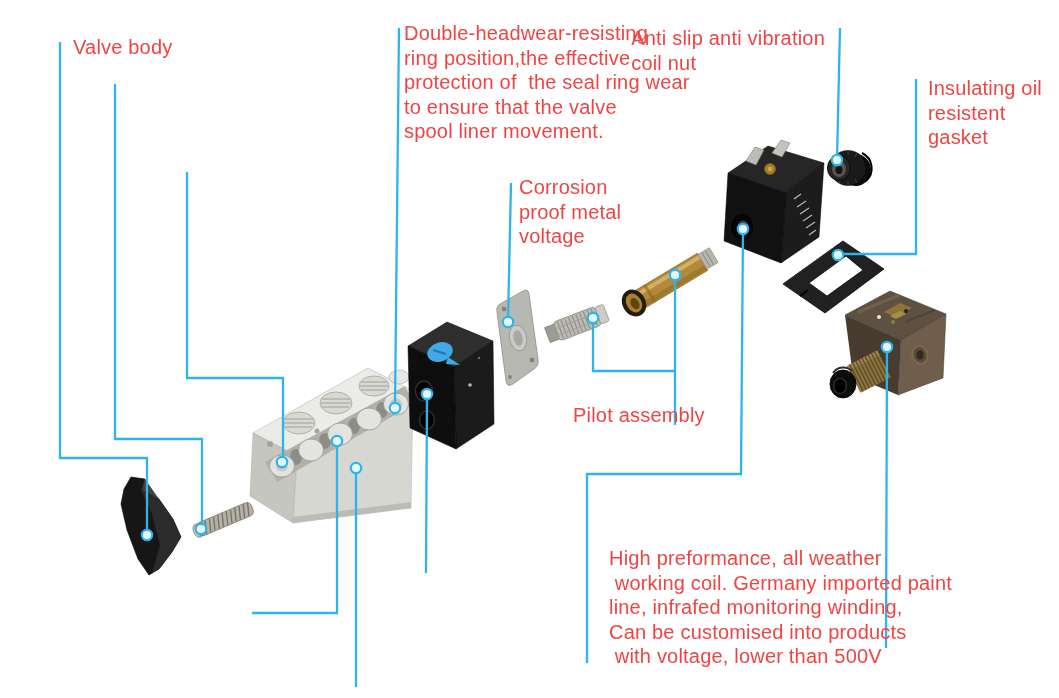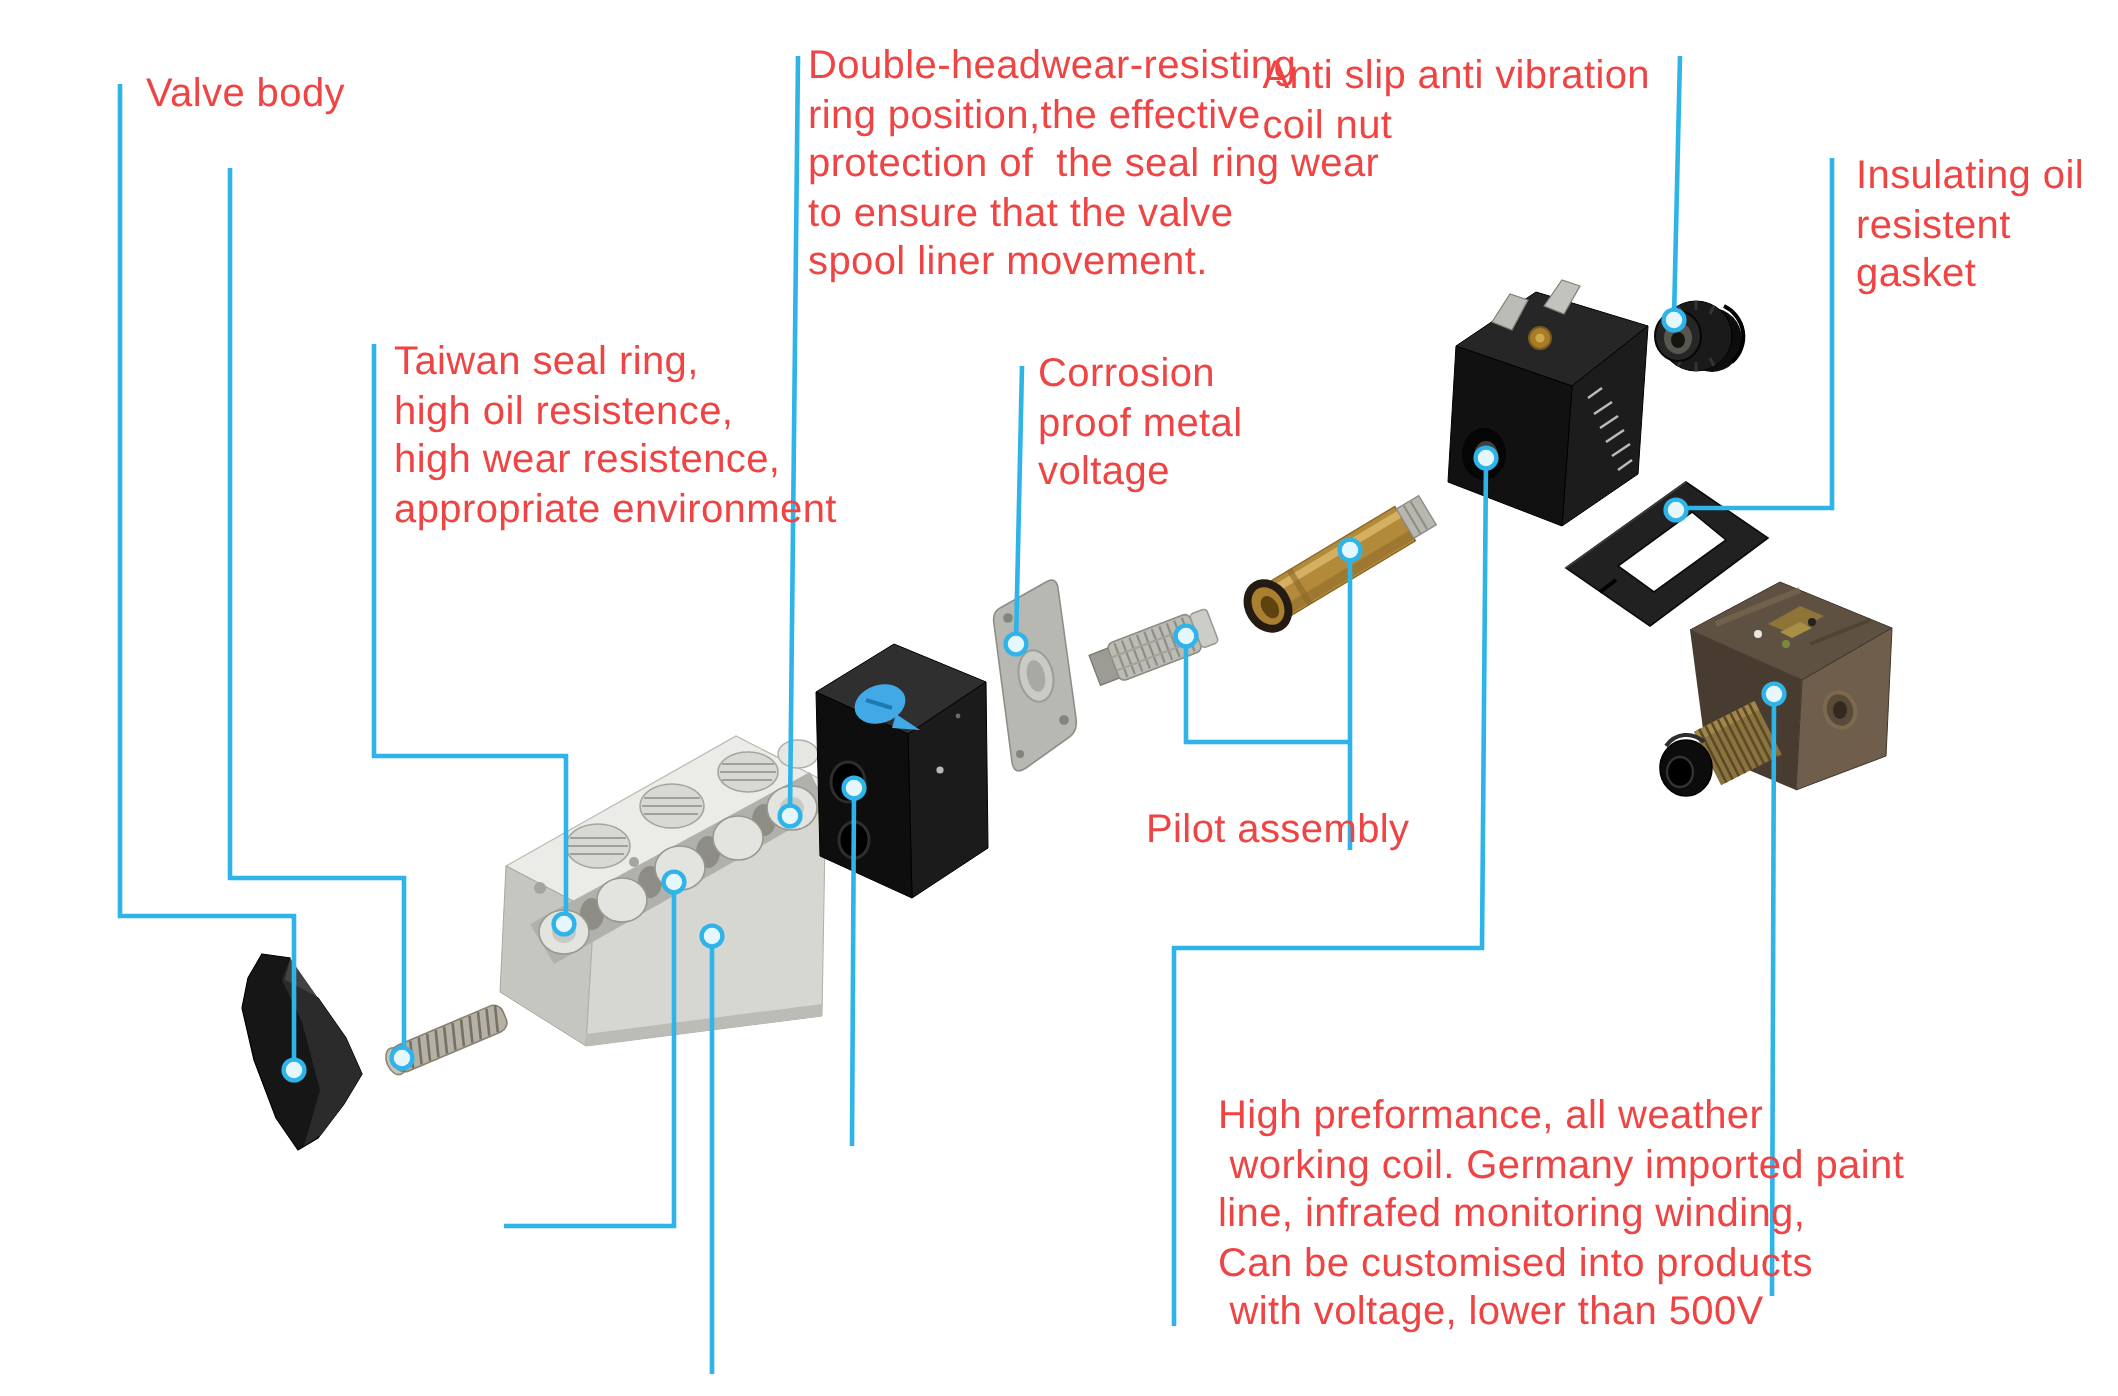--- a/index.html
+++ b/index.html
@@ -245,24 +245,20 @@
     <circle class="dot" cx="593" cy="318" r="5.2" fill="#e6f6fd" stroke="#2fb4e9"></circle>
     <circle class="dot" cx="427" cy="394" r="5.2" fill="#e6f6fd" stroke="#2fb4e9"></circle>
     <circle class="dot" cx="337" cy="441" r="5.2" fill="#e6f6fd" stroke="#2fb4e9"></circle>
     <circle class="dot" cx="356" cy="468" r="5.2" fill="#e6f6fd" stroke="#2fb4e9"></circle>
     <circle class="dot" cx="743" cy="229" r="5.2" fill="#e6f6fd" stroke="#2fb4e9"></circle>
     <circle class="dot" cx="887" cy="347" r="5.2" fill="#e6f6fd" stroke="#2fb4e9"></circle>
   </g>
 </svg>
 
   <div class="lbl" style="left:73px;top:35px">Valve body</div>
-  <div class="lbl" style="left:197px;top:169px">Taiwan seal ring,
-high oil resistence,
-high wear resistence,
-appropriate environment</div>
   <div class="lbl" style="left:404px;top:21px">Double-headwear-resisting
 ring position,the effective
 protection of  the seal ring wear
 to ensure that the valve
 spool liner movement.</div>
   <div class="lbl" style="left:519px;top:175px">Corrosion
 proof metal
 voltage</div>
   <div class="lbl r" style="right:234px;top:26px">Anti slip anti vibration
 coil nut</div>

